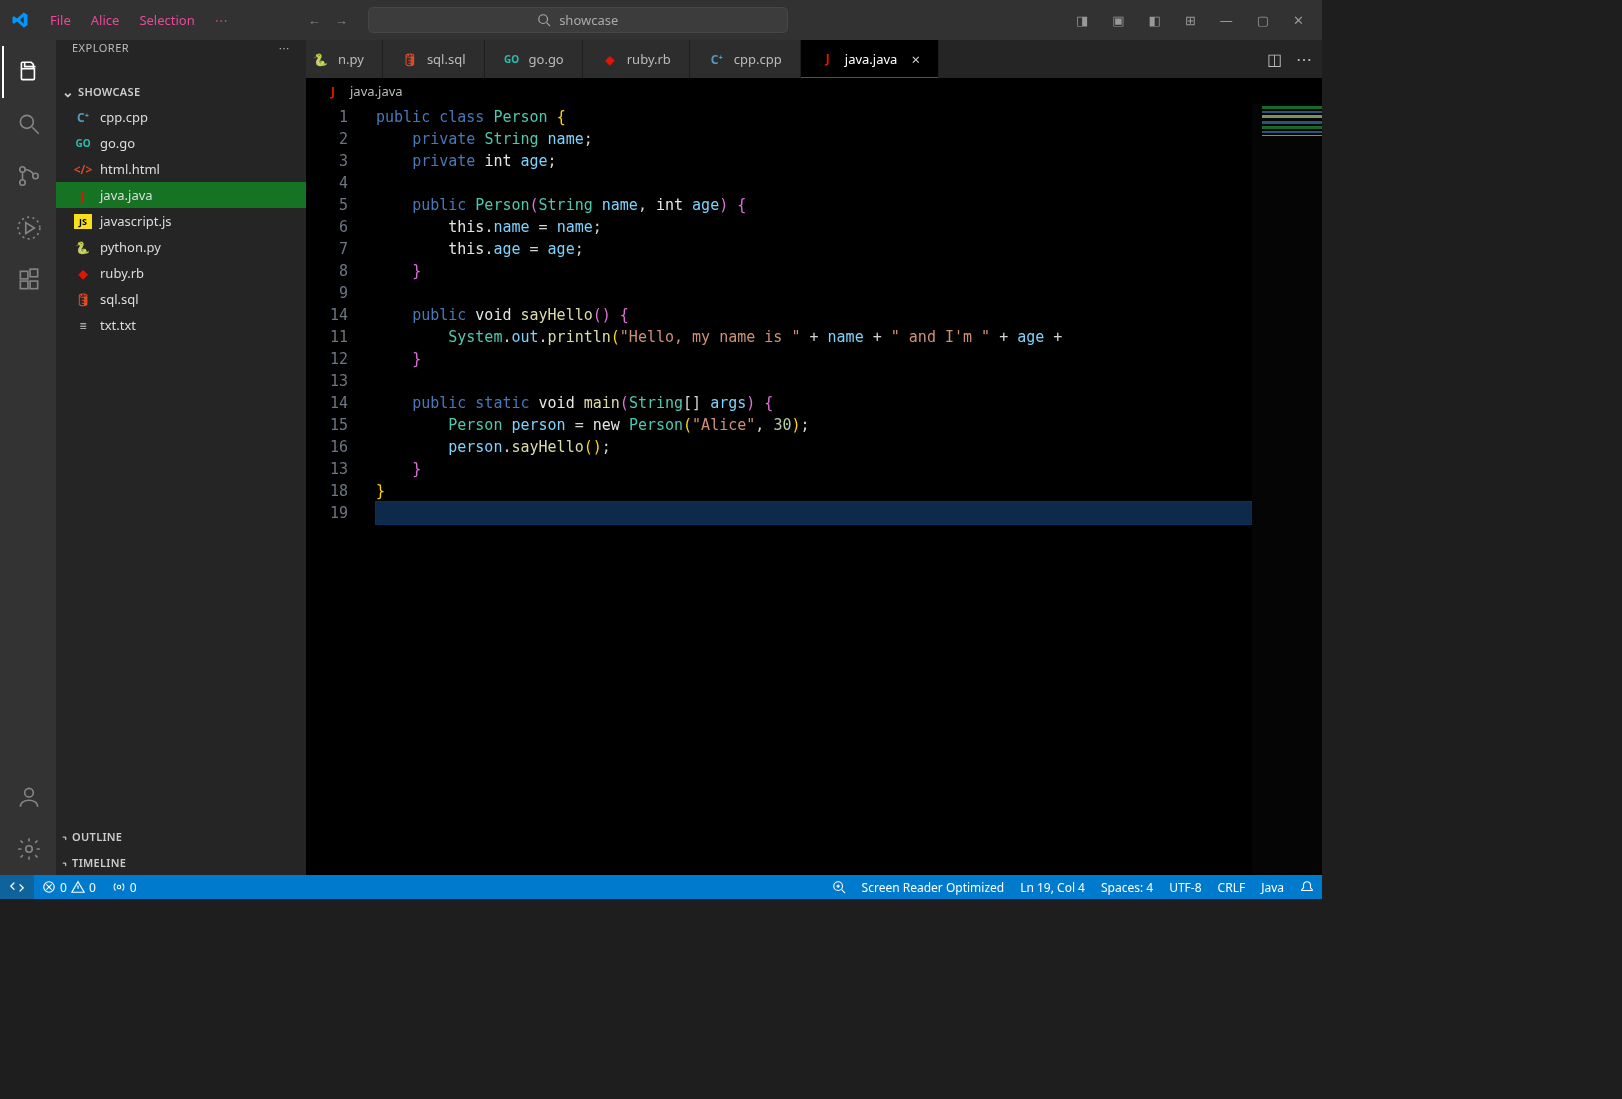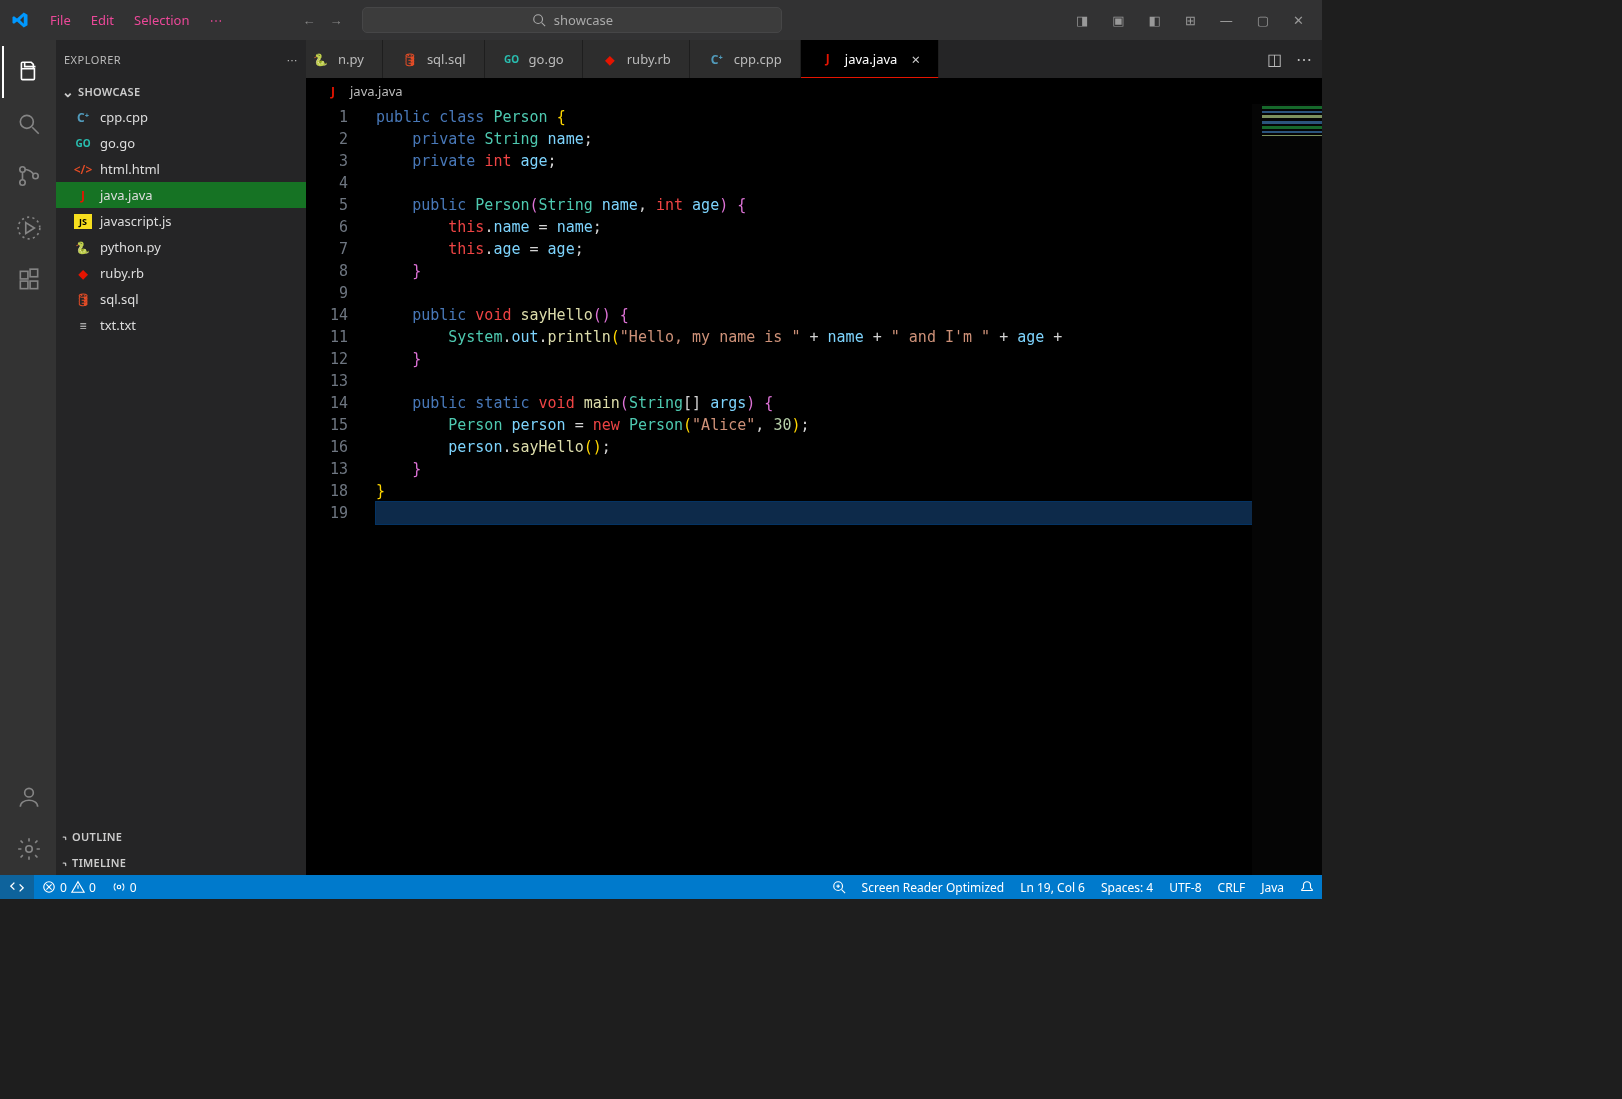--- a/index.html
+++ b/index.html
@@ -14,21 +14,21 @@
 .title-spacer{flex:1}
 .win-controls{display:flex;align-items:center;gap:12px;color:#999;padding:0 6px}
 .win-controls span{padding:4px 6px;cursor:pointer}
 .layout{display:flex;height:calc(100% - 40px - 24px)}
 .activity{width:56px;background:#333333;display:flex;flex-direction:column;align-items:center;padding-top:6px}
 .act-btn{width:52px;height:52px;display:flex;align-items:center;justify-content:center;color:#858585;cursor:pointer;border-left:2px solid transparent}
 .act-btn.active{color:#fff;border-left-color:#fff}
 .act-btn svg{width:26px;height:26px}
 .act-spacer{flex:1}
 .sidebar{width:250px;background:#252526;display:flex;flex-direction:column;font-size:13px}
-.sb-header{height:38px;display:flex;align-items:center;padding:0 8px;color:#bbb;text-transform:uppercase;font-size:11px;letter-spacing:.5px;justify-content:space-between}
+.sb-header{height:38px;display:flex;align-items:flex-start;padding:0 16px;color:#bbb;text-transform:uppercase;font-size:11px;letter-spacing:.5px;justify-content:space-between}
 .sb-section{height:26px;display:flex;align-items:center;padding:0 6px;color:#ccc;font-weight:600;font-size:11px;letter-spacing:.3px}
 .sb-section .chev{margin-right:4px;font-size:14px}
 .file-list{flex:1;overflow:hidden}
 .file-row{height:26px;display:flex;align-items:center;padding-left:18px;gap:8px;color:#ddd;cursor:pointer}
 .file-row.selected{background:#167324}
 .file-ico{width:18px;display:flex;justify-content:center;font-size:12px;font-weight:600}
 .sb-bottom{margin-top:auto}
 .sb-collapse{height:26px;display:flex;align-items:center;padding:0 6px;color:#ccc;font-size:11px;font-weight:600;letter-spacing:.3px}
 .sb-collapse .chev{margin-right:6px;transform:rotate(-45deg);display:inline-block}
 .editor{flex:1;display:flex;flex-direction:column;background:#000}
@@ -38,21 +38,21 @@
 .tab.active{background:#000;color:#fff;border-bottom:2px solid #e51400;margin-bottom:-1px}
 .tab .close{color:#ccc;font-size:15px;margin-left:6px}
 .tab-actions{margin-left:auto;display:flex;align-items:center;padding:0 10px;gap:14px;color:#bbb}
 .breadcrumb{height:26px;display:flex;align-items:center;padding-left:18px;font-size:13px;color:#bbb;gap:8px;background:#000}
 .code-wrap{flex:1;display:flex;font-family:Consolas,Menlo,monospace;font-size:15px;line-height:22px;position:relative;background:#000}
 .gutter{width:60px;text-align:right;color:#6e7681;padding:2px 18px 0 0;user-select:none}
 .code{flex:1;padding:2px 0 0 10px;white-space:pre;position:relative}
 .line{height:22px}
 .cur-line{background:#0d2a4a;outline:1px solid #043363}
 .kw{color:#4878b8}
-.kw2{color:#ef4444}
+.kw2{color:#e5e5e5}
 .type{color:#4ec9b0}
 .str{color:#ce9178}
 .fn{color:#dcdcaa}
 .var{color:#7dd3fc}
 .num{color:#b5cea8}
 .pun{color:#d4d4d4}
 .brc{color:#ffd700}
 .brc2{color:#dd72d6}
 .minimap{position:absolute;right:0;top:0;width:70px;height:100%;background:#050505}
 .mini-thumb{position:absolute;right:0;top:2px;width:60px;height:30px;opacity:.6;background:linear-gradient(#2a4 0 3px,transparent 3px 5px,#48c 5px 7px,transparent 7px 9px,#ce9 9px 12px,transparent 12px 15px,#48c 15px 18px,transparent 18px);background-size:100% 20px}
@@ -73,21 +73,21 @@
 </head>
 <body>
 
 <div class="titlebar">
   <div class="logo">
     <svg viewBox="0 0 24 24" fill="#0098ff">
         <path d="M17 2 L22 5 L22 19 L17 22 L8 14 L4 17 L2 16 L2 8 L4 7 L8 10 Z M17 7 L12 12 L17 17 Z"></path>
       </svg>
   </div>
   <div class="menu-item">File</div>
-  <div class="menu-item">Edit</div>
+  <div class="menu-item">Alice</div>
   <div class="menu-item">Selection</div>
   <div class="menu-item">⋯</div>
   <div class="nav-arrows">
     <span>←</span>
     <span>→</span>
   </div>
   <div class="search">
     <svg width="14" height="14" viewBox="0 0 16 16" fill="none" stroke="#aaa" stroke-width="1.3">
         <circle cx="7" cy="7" r="5"></circle>
         <line x1="11" y1="11" x2="15" y2="15"></line>
@@ -311,21 +311,21 @@
   <div class="status-spacer"></div>
   <div class="sb-item">
       <svg width="14" height="14" viewBox="0 0 16 16" fill="none" stroke="#fff" stroke-width="1.3">
         <circle cx="7" cy="7" r="5"></circle>
         <line x1="11" y1="11" x2="15" y2="15"></line>
         <line x1="5" y1="7" x2="9" y2="7"></line>
         <line x1="7" y1="5" x2="7" y2="9"></line>
       </svg>
     </div>
   <div class="sb-item">Screen Reader Optimized</div>
-  <div class="sb-item">Ln 19, Col 6</div>
+  <div class="sb-item">Ln 19, Col 4</div>
   <div class="sb-item">Spaces: 4</div>
   <div class="sb-item">UTF-8</div>
   <div class="sb-item">CRLF</div>
   <div class="sb-item">Java</div>
   <div class="sb-item">
       <svg width="14" height="14" viewBox="0 0 16 16" fill="none" stroke="#fff" stroke-width="1.3">
         <path d="M8 2a4 4 0 0 0-4 4v3l-2 2v1h12v-1l-2-2V6a4 4 0 0 0-4-4z"></path>
       </svg>
     </div>
 </div>

